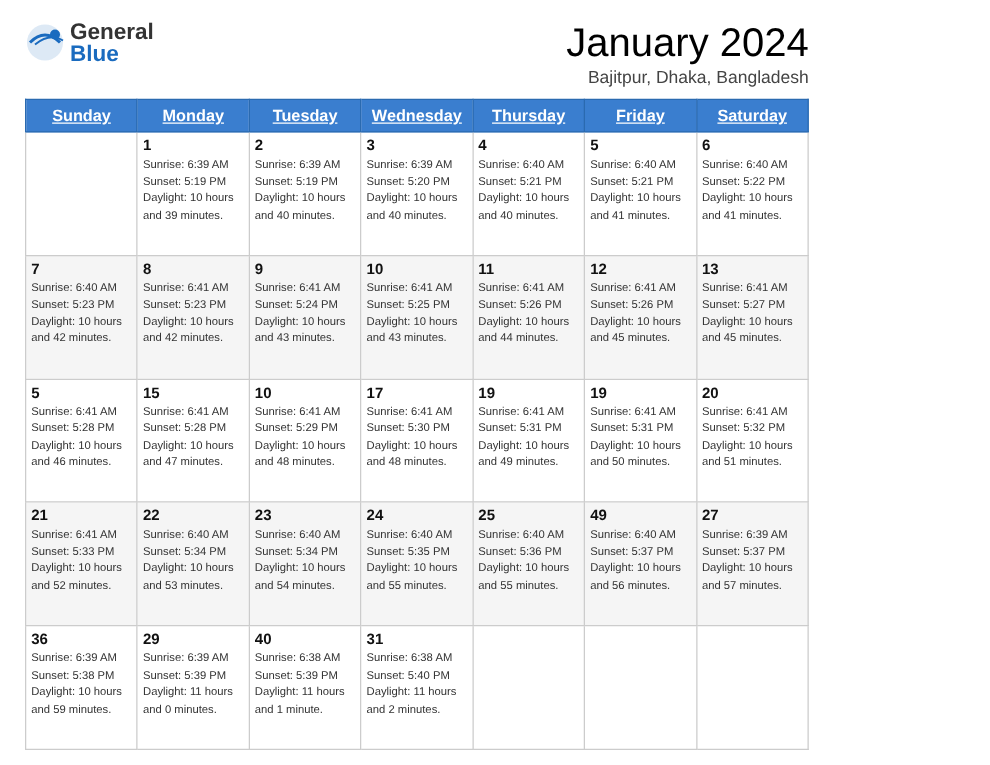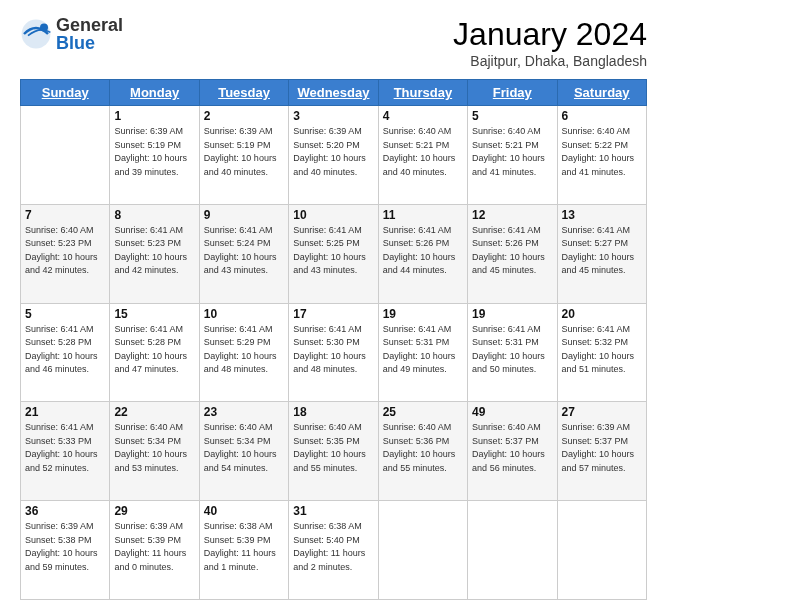--- a/index.html
+++ b/index.html
@@ -293,21 +293,21 @@
 and 53 minutes.</div>
           </td>
           <td>
             <div class="day-num">23</div>
             <div class="day-info" style="white-space: pre-line;">Sunrise: 6:40 AM
 Sunset: 5:34 PM
 Daylight: 10 hours
 and 54 minutes.</div>
           </td>
           <td>
-            <div class="day-num">18</div>
+            <div class="day-num">24</div>
             <div class="day-info" style="white-space: pre-line;">Sunrise: 6:40 AM
 Sunset: 5:35 PM
 Daylight: 10 hours
 and 55 minutes.</div>
           </td>
           <td>
             <div class="day-num">25</div>
             <div class="day-info" style="white-space: pre-line;">Sunrise: 6:40 AM
 Sunset: 5:36 PM
 Daylight: 10 hours

